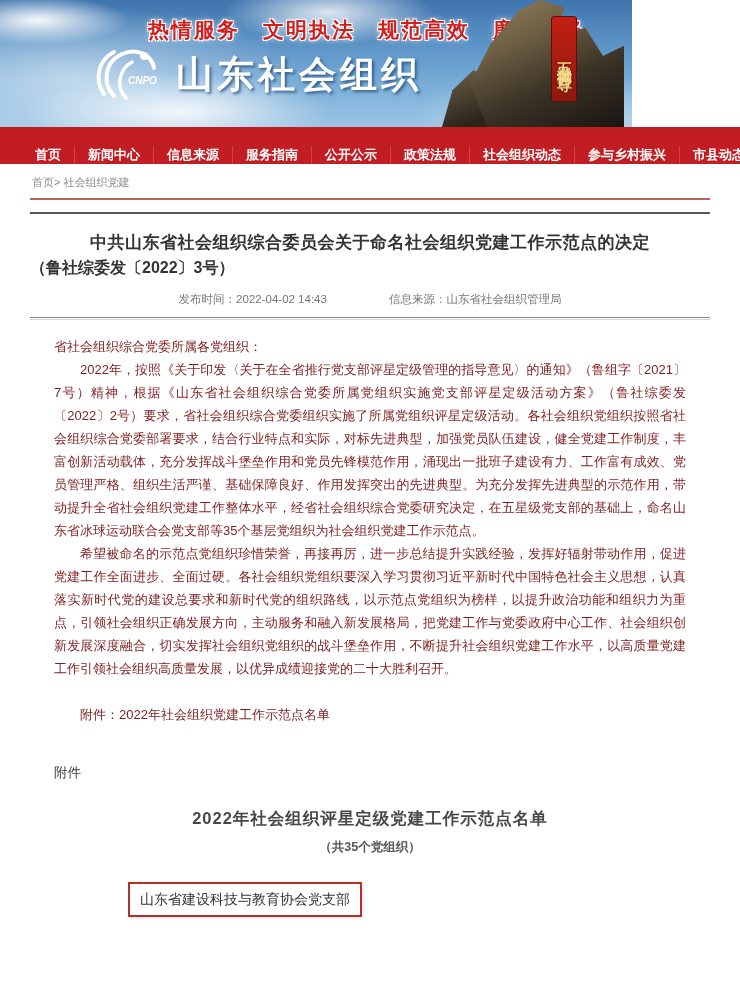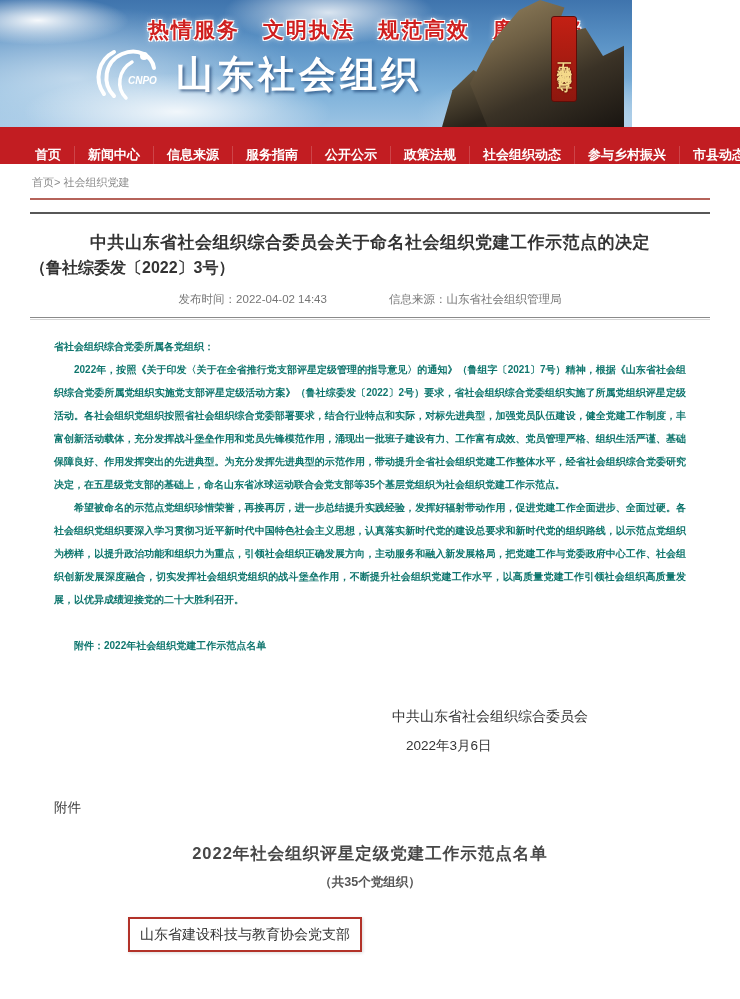--- a/index.html
+++ b/index.html
@@ -74,21 +74,21 @@
   
   .article { width: 680px; margin: 12px 30px 0; border-top: 2px solid #575757; padding-top: 16px; }
   .doc-title {
     margin: 0 36px; text-align: center; font-size: 17px; font-weight: bold;
     color: #333333; line-height: 1.55; letter-spacing: 0.5px;
   }
   .doc-subtitle { text-align: left; font-size: 16px; font-weight: bold; color: #333333; margin-top: 2px; }
   .meta { margin-top: 13px; display: flex; justify-content: center; gap: 62px; font-size: 11.5px; color: #757575; }
   .meta-divider { margin-top: 10px; border-top: 1px solid #8a8a8a; border-bottom: 1px solid #d5d5d5; height: 3px; }
 
-  .doc-body { padding: 15px 24px 0; font-size: 10px; color: #0f766e; line-height: 23px; text-align: justify; font-weight: bold; }
+  .doc-body { padding: 15px 24px 0; font-size: 13px; color: #7f1d1d; line-height: 23px; text-align: justify; }
   .doc-body p { margin: 0; }
   .doc-body p.indent { text-indent: 2em; }
   .attachment-line { text-indent: 2em; margin-top: 23px !important; }
 
   .signature { width: max-content; margin: 44px 122px 0 auto; line-height: 30px; }
   .signature .org { font-size: 14px; color: #333; }
   .signature .date { font-size: 13.5px; color: #333; padding-left: 14px; }
 
   .attach-label { margin: 38px 0 0 24px; font-size: 13.5px; color: #3d3d3d; }
   .attach-title {
@@ -156,24 +156,20 @@
     </div>
     <div class="meta-divider"></div>
 
     <div class="doc-body">
       <p>省社会组织综合党委所属各党组织：</p>
       <p class="indent">2022年，按照《关于印发〈关于在全省推行党支部评星定级管理的指导意见〉的通知》（鲁组字〔2021〕7号）精神，根据《山东省社会组织综合党委所属党组织实施党支部评星定级活动方案》（鲁社综委发〔2022〕2号）要求，省社会组织综合党委组织实施了所属党组织评星定级活动。各社会组织党组织按照省社会组织综合党委部署要求，结合行业特点和实际，对标先进典型，加强党员队伍建设，健全党建工作制度，丰富创新活动载体，充分发挥战斗堡垒作用和党员先锋模范作用，涌现出一批班子建设有力、工作富有成效、党员管理严格、组织生活严谨、基础保障良好、作用发挥突出的先进典型。为充分发挥先进典型的示范作用，带动提升全省社会组织党建工作整体水平，经省社会组织综合党委研究决定，在五星级党支部的基础上，命名山东省冰球运动联合会党支部等35个基层党组织为社会组织党建工作示范点。</p>
       <p class="indent">希望被命名的示范点党组织珍惜荣誉，再接再厉，进一步总结提升实践经验，发挥好辐射带动作用，促进党建工作全面进步、全面过硬。各社会组织党组织要深入学习贯彻习近平新时代中国特色社会主义思想，认真落实新时代党的建设总要求和新时代党的组织路线，以示范点党组织为榜样，以提升政治功能和组织力为重点，引领社会组织正确发展方向，主动服务和融入新发展格局，把党建工作与党委政府中心工作、社会组织创新发展深度融合，切实发挥社会组织党组织的战斗堡垒作用，不断提升社会组织党建工作水平，以高质量党建工作引领社会组织高质量发展，以优异成绩迎接党的二十大胜利召开。</p>
       <p class="attachment-line">附件：2022年社会组织党建工作示范点名单</p>
     </div>
 
-    <div class="signature">
-      <div class="org">中共山东省社会组织综合委员会</div>
-      <div class="date">2022年3月6日</div>
-    </div>
 
     <div class="attach-label">附件</div>
     <div class="attach-title">2022年社会组织评星定级党建工作示范点名单</div>
     <div class="attach-subtitle">（共35个党组织）</div>
 
     <ul class="org-list">
       <li>
         <span class="hl-box">
           <a href="#">山东省建设科技与教育协会党支部</a>
         </span>

